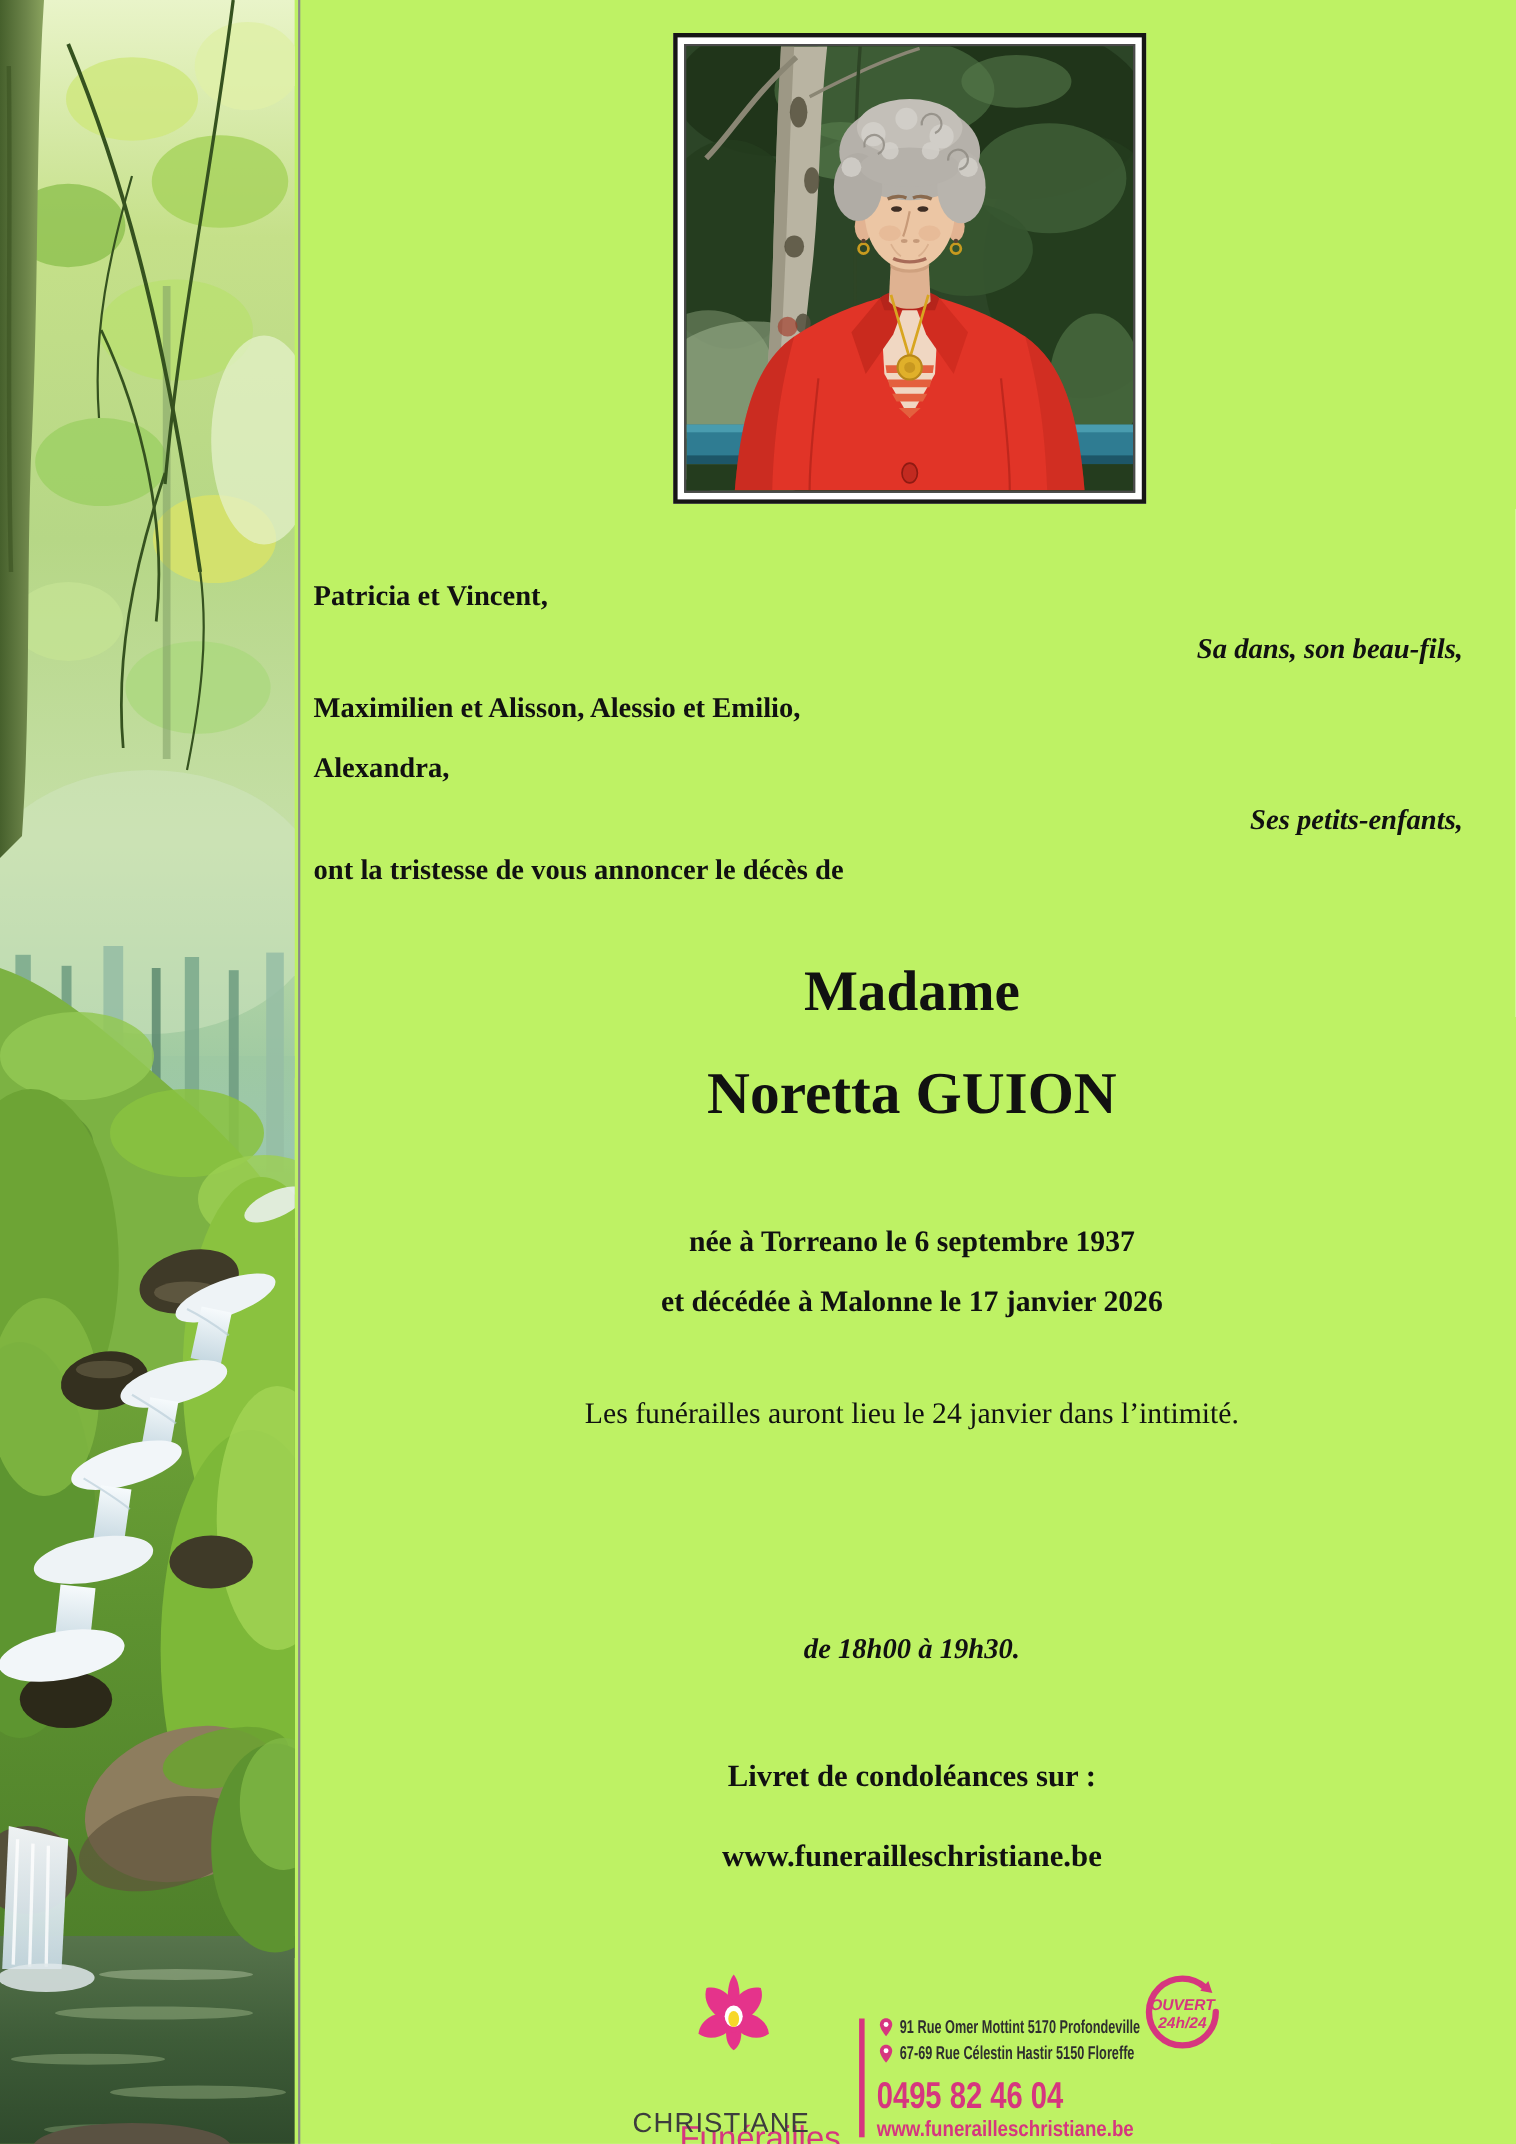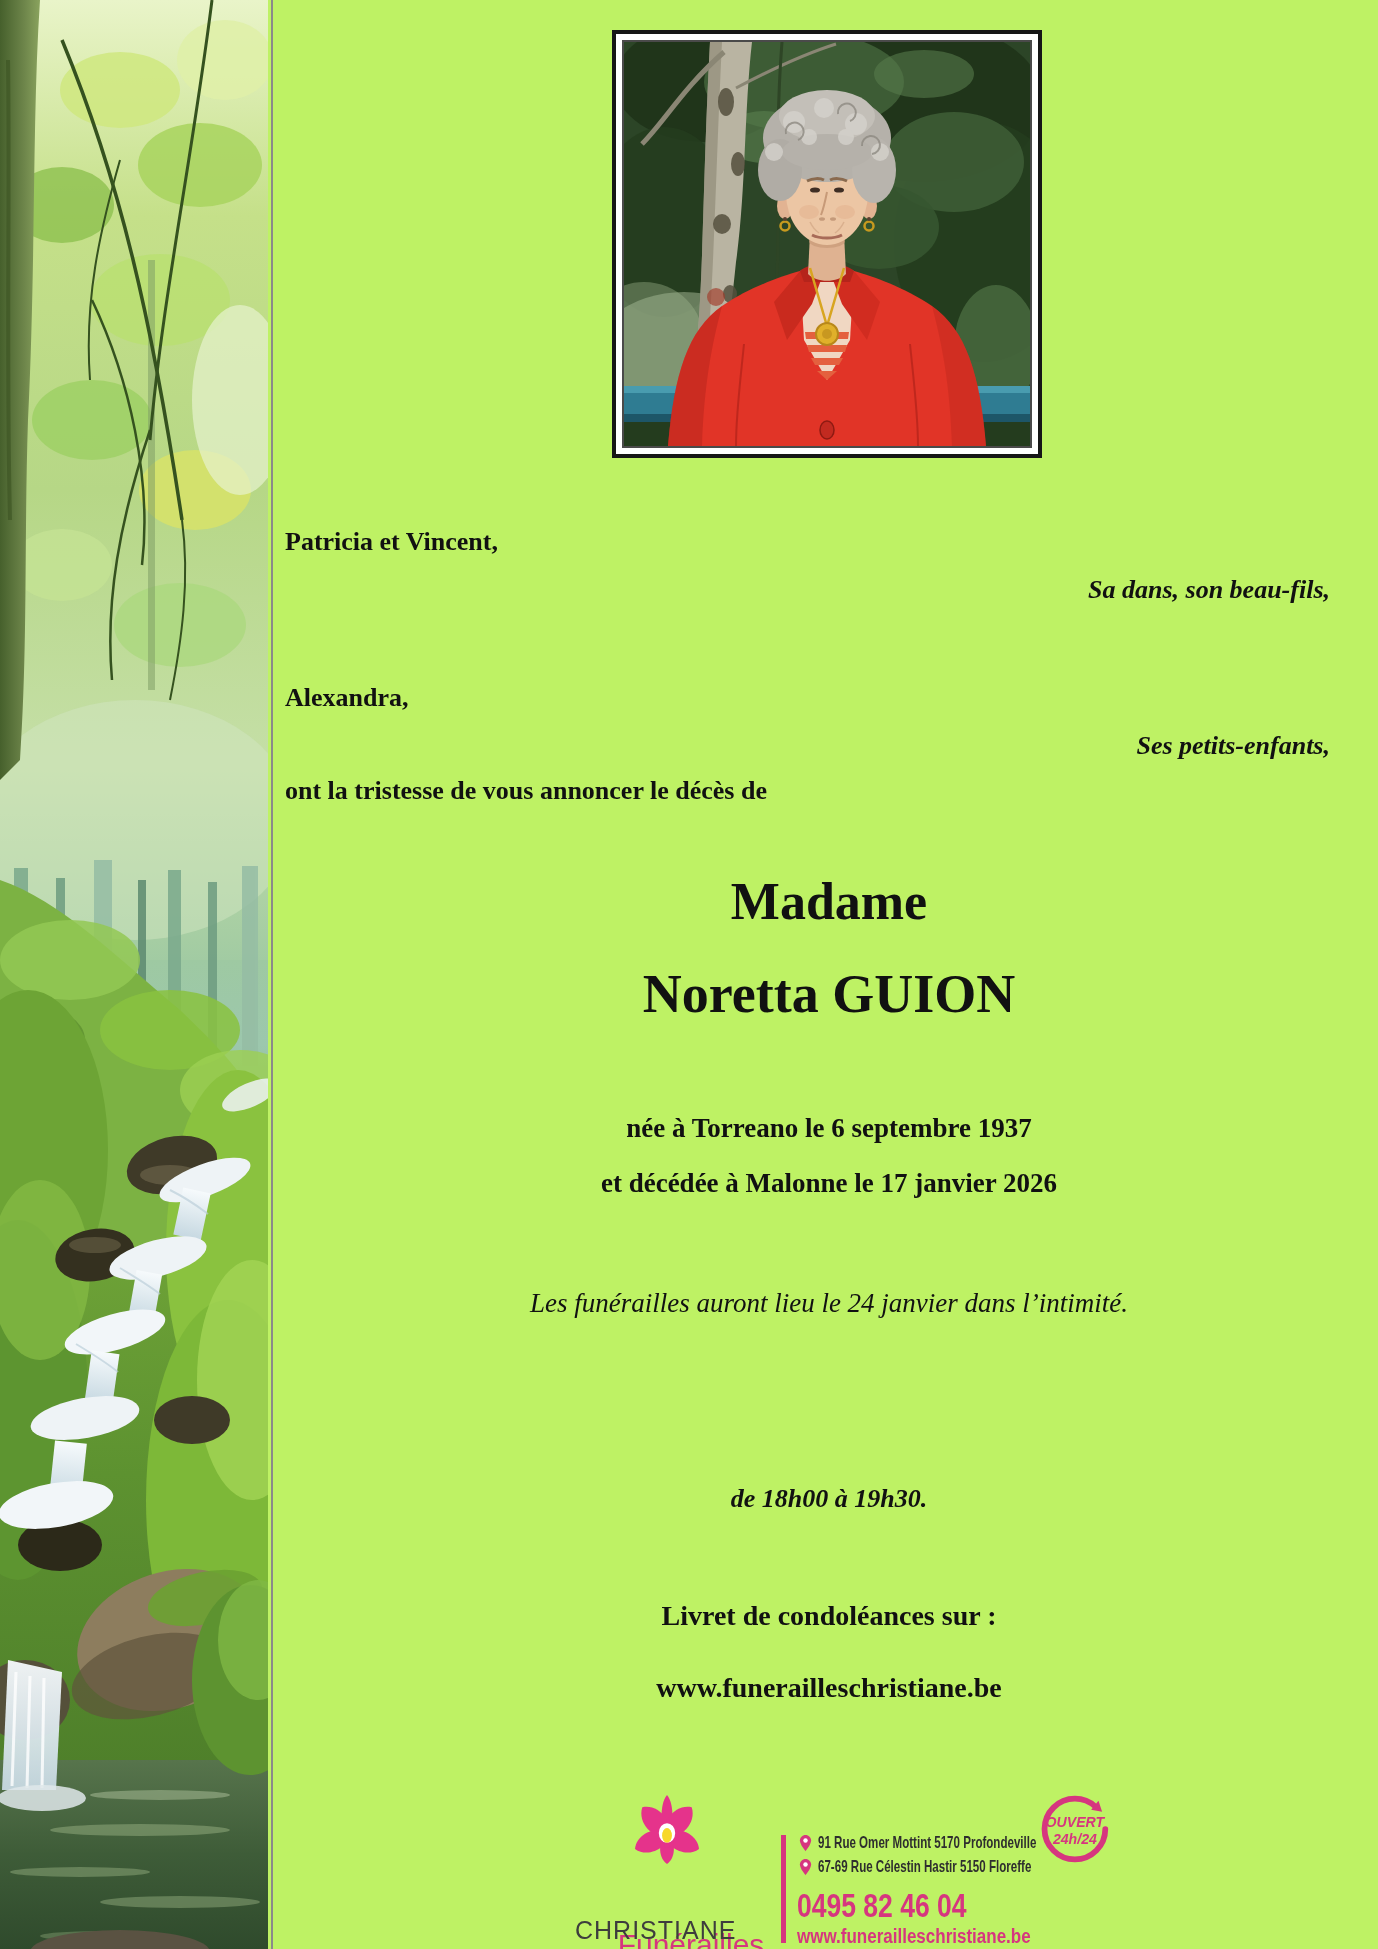--- a/index.html
+++ b/index.html
@@ -24,21 +24,21 @@
   .portrait-inner{
     width:100%;height:100%;border:2px solid #4a4a4a;box-sizing:border-box;
     overflow:hidden;background:#2c4527;
   }
   .portrait-inner svg{display:block;}
 
   
   .tline{position:absolute;white-space:nowrap;}
   .bold{font-weight:700;}
   .bi{font-weight:700;font-style:italic;}
-  .it{font-style:italic;margin-top:18px;}
+  .it{}
   .left-col{left:285px;}
   .right-col{right:48px;text-align:right;}
   .center-col{left:280px;width:1098px;text-align:center;}
 
   .fs-name{font-size:26px;}
   .fs-title{font-size:52px;}
   .fs-bigname{font-size:54px;}
   .fs-veuve{font-size:33px;}
   .fs-date{font-size:27px;}
   .fs-fun{font-size:27px;}
@@ -313,20 +313,21 @@
           <circle cx="203" cy="292" r="11" fill="#e0b02a" stroke="#b8881a" stroke-width="2"></circle>
           <circle cx="203" cy="292" r="5" fill="#c89820"></circle>
           <ellipse cx="203" cy="388" rx="7" ry="9" fill="#c22a20" stroke="#8e1a12" stroke-width="1.5"></ellipse>
         </g>
       </svg>
     </div>
   </div>
 
   <div class="tline left-col bold fs-name" style="top:527px">Patricia et Vincent,</div>
   <div class="tline right-col bi fs-name" style="top:575px">Sa dans, son beau-fils,</div>
+  <div class="tline left-col bold fs-name" style="top:629px">Maximilien et Alisson, Alessio et Emilio,</div>
   <div class="tline left-col bold fs-name" style="top:683px">Alexandra,</div>
   <div class="tline right-col bi fs-name" style="top:731px">Ses petits-enfants,</div>
   <div class="tline left-col bold fs-name" style="top:776px">ont la tristesse de vous annoncer le décès de</div>
 
   <div class="tline center-col bold fs-title" style="top:872px">Madame</div>
   <div class="tline center-col bold fs-bigname" style="top:963px">Noretta GUION</div>
   <div class="tline center-col bold fs-date" style="top:1113px">née à Torreano le 6 septembre 1937</div>
   <div class="tline center-col bold fs-date" style="top:1168px">et décédée à Malonne le 17 janvier 2026</div>
 
   <div class="tline center-col it fs-fun" style="top:1270px">Les funérailles auront lieu le 24 janvier dans l’intimité.</div>

